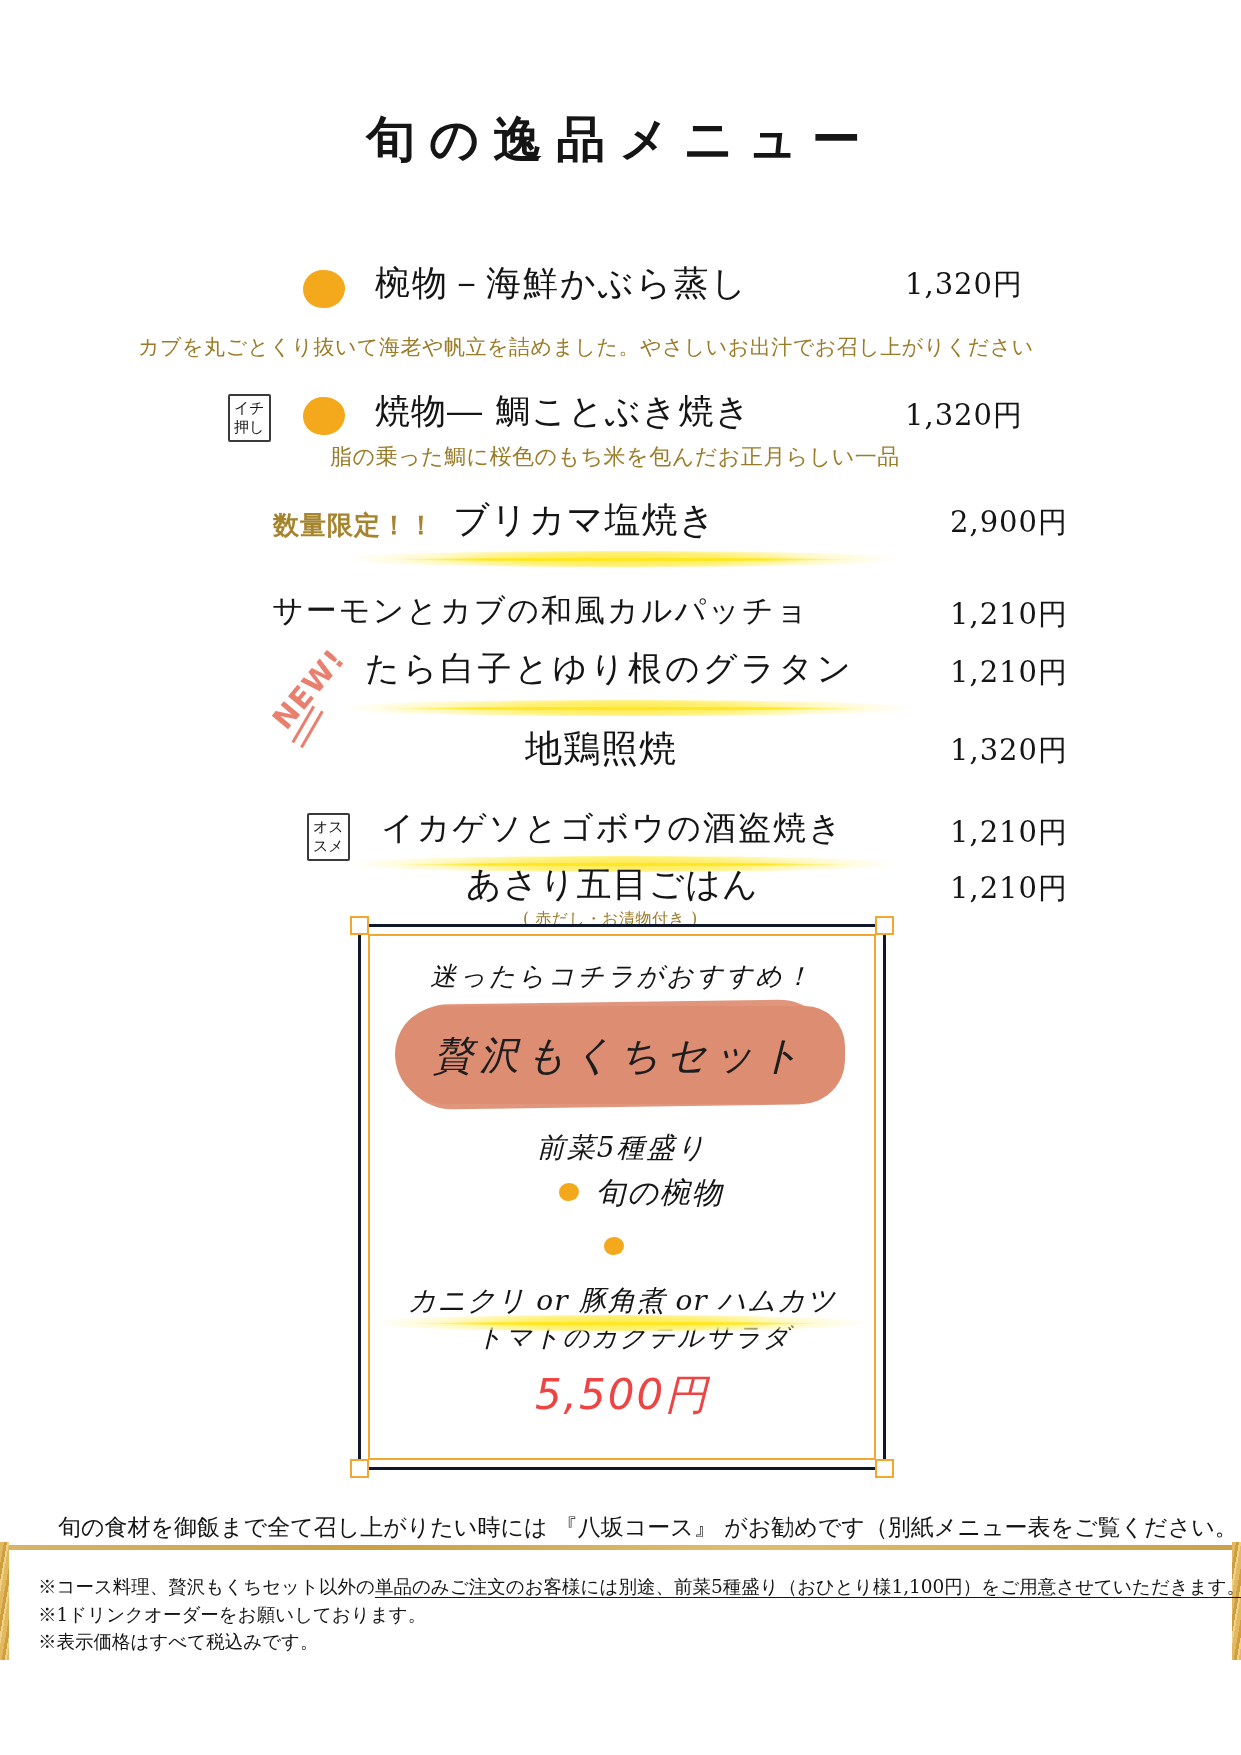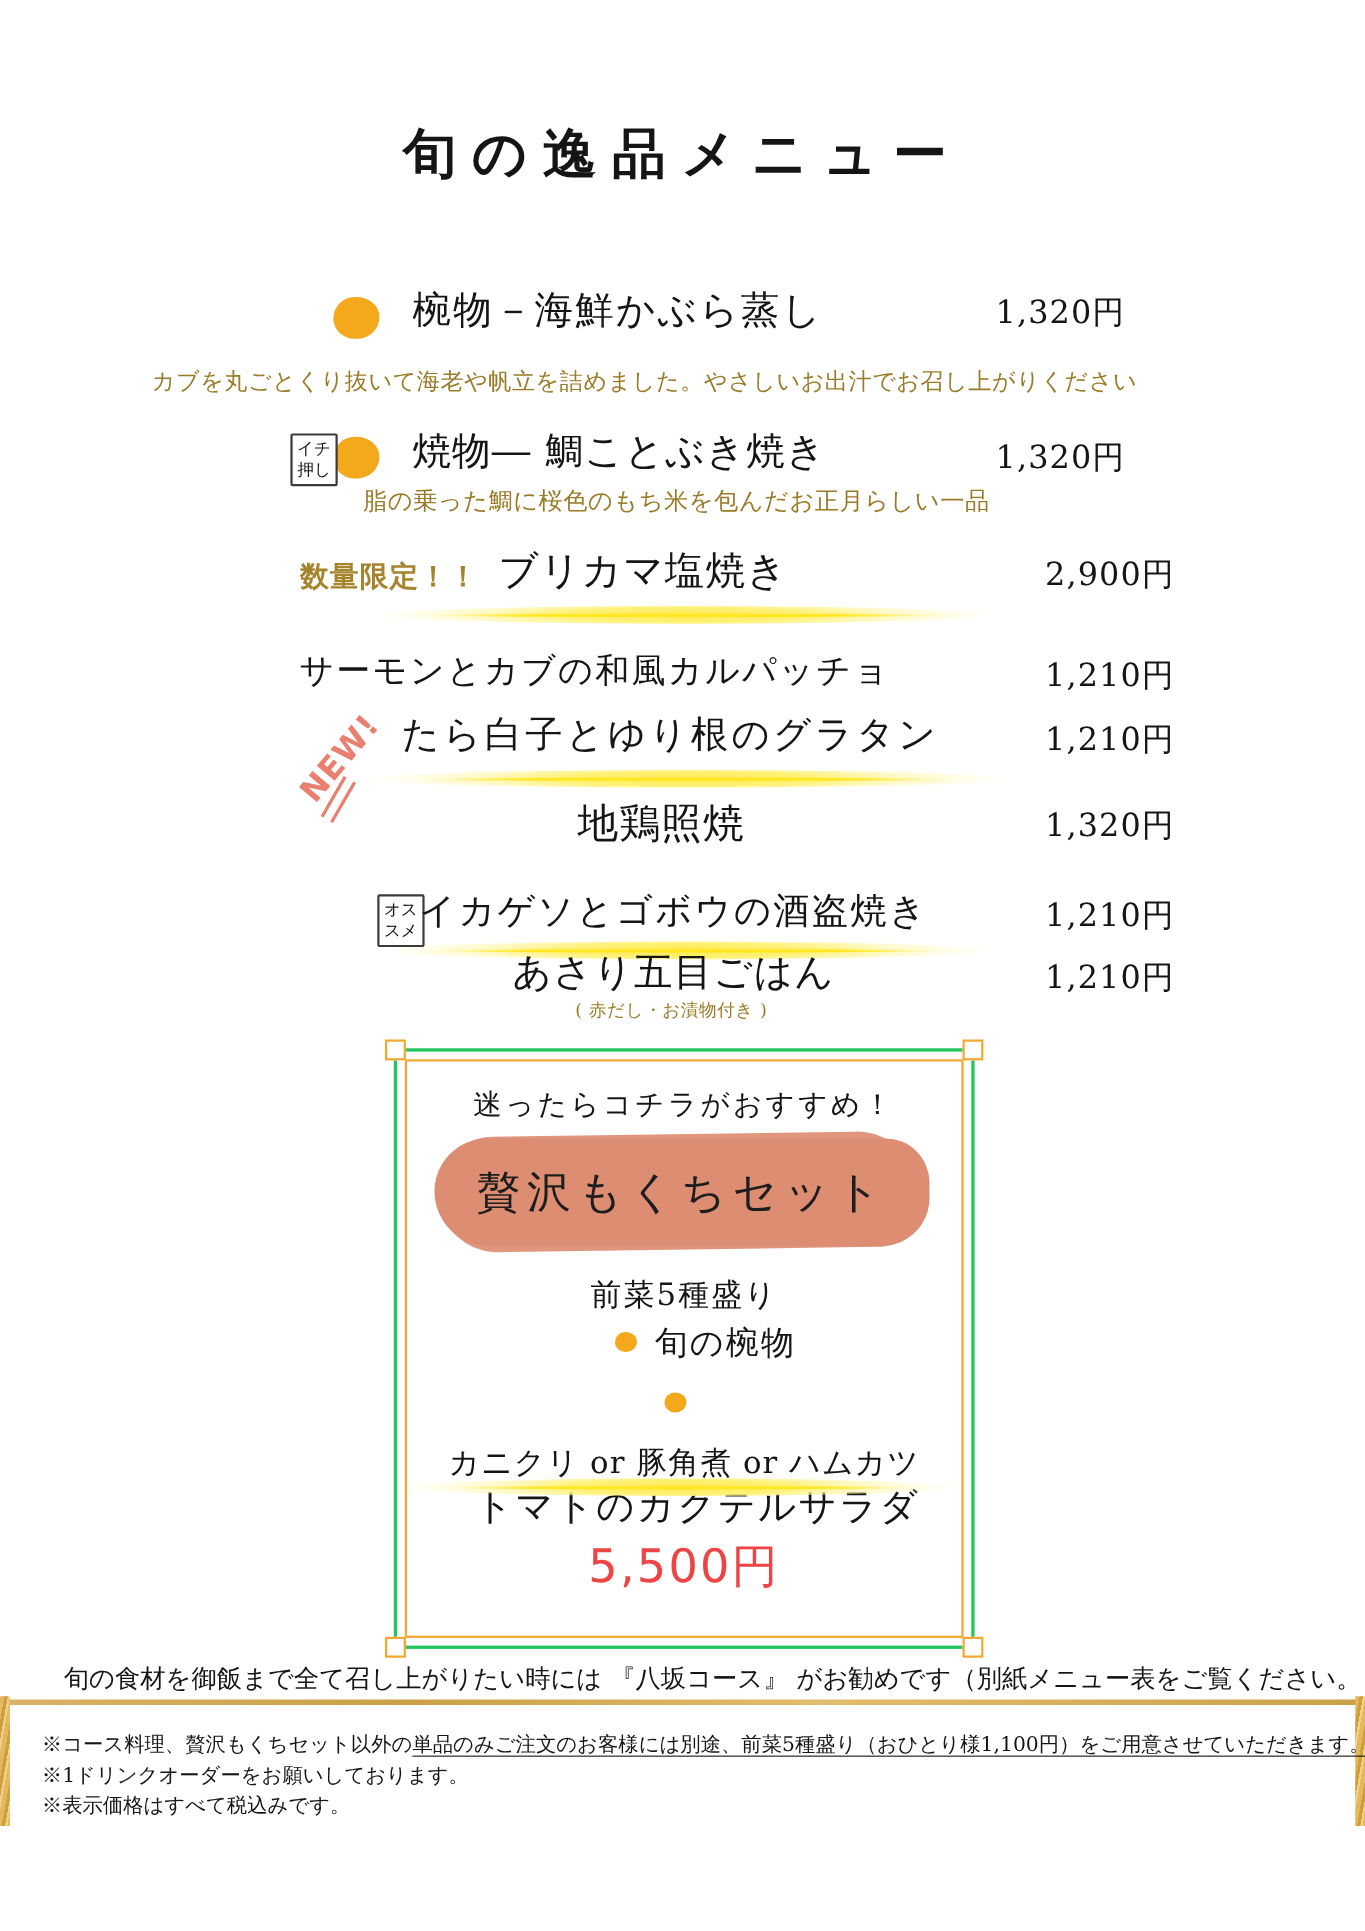--- a/index.html
+++ b/index.html
@@ -12,41 +12,41 @@
   .item-name{font-size:34px;letter-spacing:2px;z-index:2;}
   .price{font-size:29px;letter-spacing:1px;z-index:2;}
   .desc{font-size:21px;color:#9A7B28;letter-spacing:0.5px;}
   .gold-label{color:#A5842D;font-size:26px;letter-spacing:1px;font-weight:bold;}
   .dot{
     position:absolute;background:#F4A91C;
     border-radius:48% 52% 50% 47% / 52% 48% 53% 50%;
   }
   .badge{
     position:absolute;border:2px solid #3a3a3a;border-radius:2px;
-    font-size:15px;line-height:1.25;text-align:right;padding:3px 4px;
-    background:#fff;z-index:2;margin-left:36px;
+    font-size:15px;line-height:1.25;text-align:left;padding:3px 4px;
+    background:#fff;z-index:2;
   }
   .hl{
     position:absolute;height:16px;border-radius:50%;z-index:1;
     background:radial-gradient(ellipse 50% 100% at 50% 50%, #FFE94D 0%, #FFF176 40%, rgba(255,245,157,.55) 68%, rgba(255,255,255,0) 100%);
   }
   .hl::after{
     content:"";position:absolute;left:8%;right:8%;top:44%;height:3px;border-radius:50%;
     background:linear-gradient(90deg, rgba(255,235,59,0), #FFE823 20%, #FFE823 80%, rgba(255,235,59,0));
   }
   .new-tag{
     position:absolute;color:#E97F6F;font-family:"DejaVu Sans", sans-serif;
     font-weight:bold;font-size:29px;transform:rotate(-50deg);letter-spacing:1px;z-index:2;
   }
   .new-tag::after{
     content:"";position:absolute;left:-4px;bottom:-13px;width:42px;height:7px;
     border-top:3px solid #E97F6F;border-bottom:3px solid #E97F6F;transform:rotate(-10deg);
   }
   
-  .set-box{position:absolute;left:358px;top:953px;width:522px;height:540px;border:3px solid #22c55e;z-index:2;}
+  .set-box{position:absolute;left:358px;top:924px;width:522px;height:540px;border:3px solid #0f172a;z-index:2;font-style:italic;}
   .set-box-inner{position:absolute;inset:7px;border:2px solid #F2A72E;}
   .corner{position:absolute;width:15px;height:15px;border:2px solid #F2A72E;background:#fff;}
   .c-tl{left:-11px;top:-11px;} .c-tr{right:-11px;top:-11px;}
   .c-bl{left:-11px;bottom:-11px;} .c-br{right:-11px;bottom:-11px;}
   .set-center{left:0;right:0;text-align:center;}
   .lead{font-size:26px;letter-spacing:3px;}
   .banner{
     position:absolute;left:34px;top:79px;width:450px;height:98px;background:#DC8D72;
     border-radius:48px 40px 44px 50px;z-index:1;
   }
@@ -153,21 +153,21 @@
     <span class="abs set-center set-item" style="top:207px;font-size:28px;">前菜5種盛り</span>
 
     <span class="abs set-center set-item" style="top:251px;font-size:30px;padding-left:39px;"><span class="set-dot"></span><span>旬の椀物</span></span>
 
     <span class="abs set-center set-item" style="top:303px;"><span class="set-dot"></span></span>
 
     <span class="abs set-center set-item-sm" style="top:360px;">カニクリ or 豚角煮 or ハムカツ</span>
 
     <span class="hl" style="left:8px;top:388px;width:500px;"></span>
 
-    <span class="abs set-center set-item" style="top:397px;font-size:34px;padding-left:24px;">トマトのカクテルサラダ</span>
+    <span class="abs set-center set-item" style="top:397px;font-size:26px;padding-left:24px;">トマトのカクテルサラダ</span>
 
     <span class="abs set-center set-price" style="top:447px;">5,500円</span>
   </div>
 
   <span class="abs course-note" style="left:58px;top:1516px;">旬の食材を御飯まで全て召し上がりたい時には 『八坂コース』 がお勧めです（別紙メニュー表をご覧ください。）</span>
 
   <div class="band" style="top:1545px;"></div>
   <div class="edge-strip" style="left:0;top:1542px;"></div>
   <div class="edge-strip" style="right:0;top:1542px;"></div>
 

